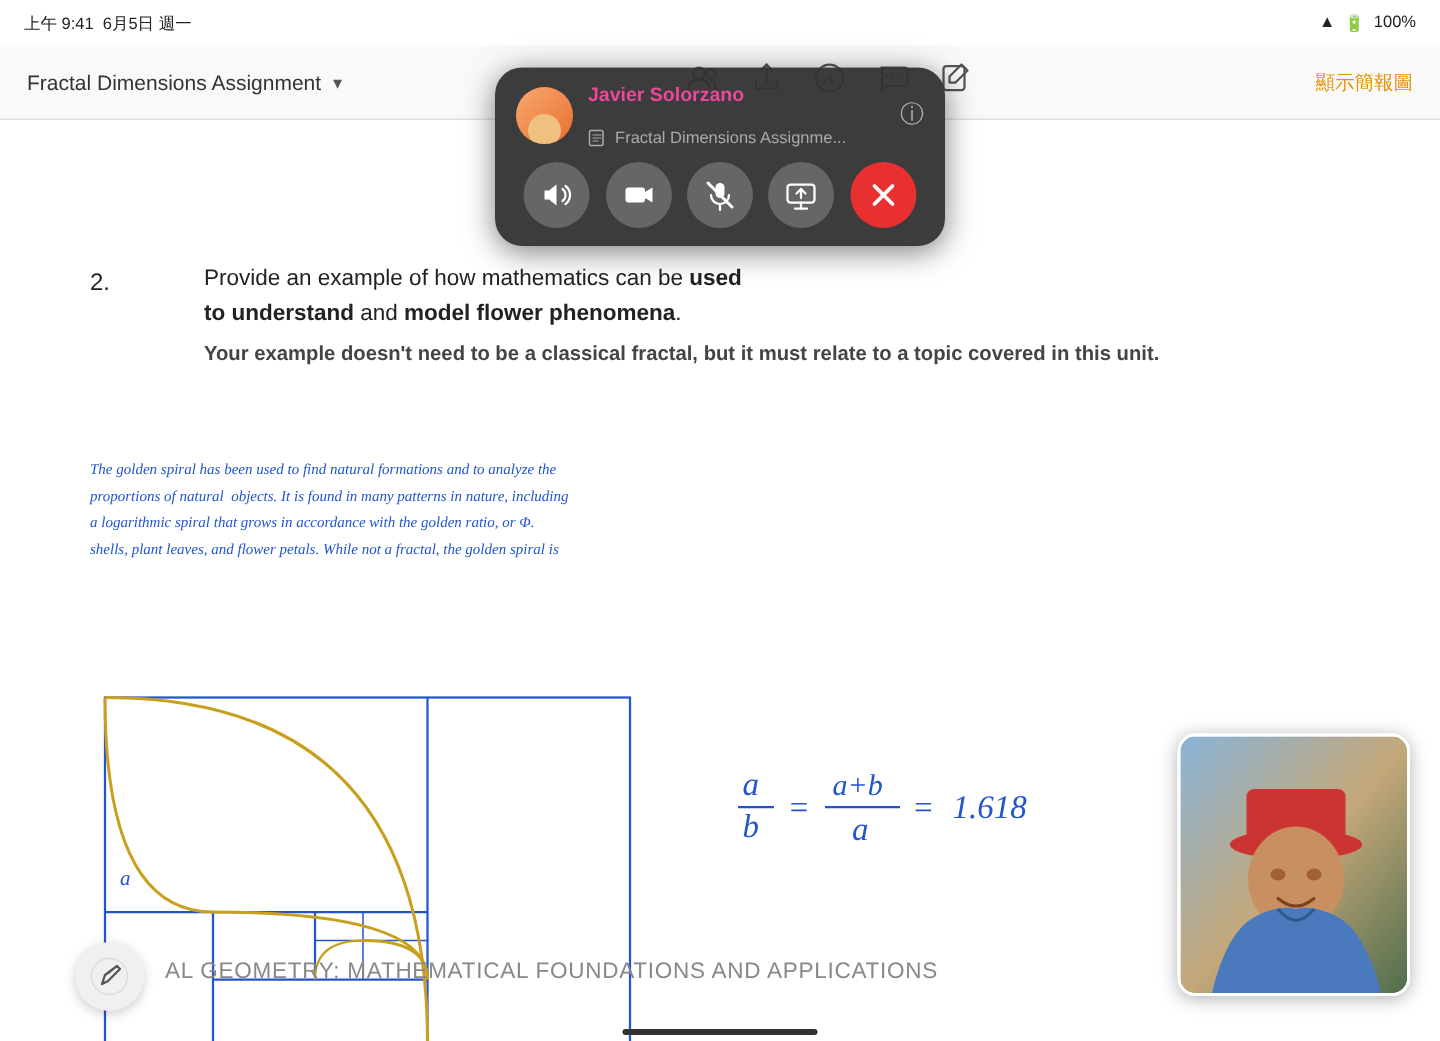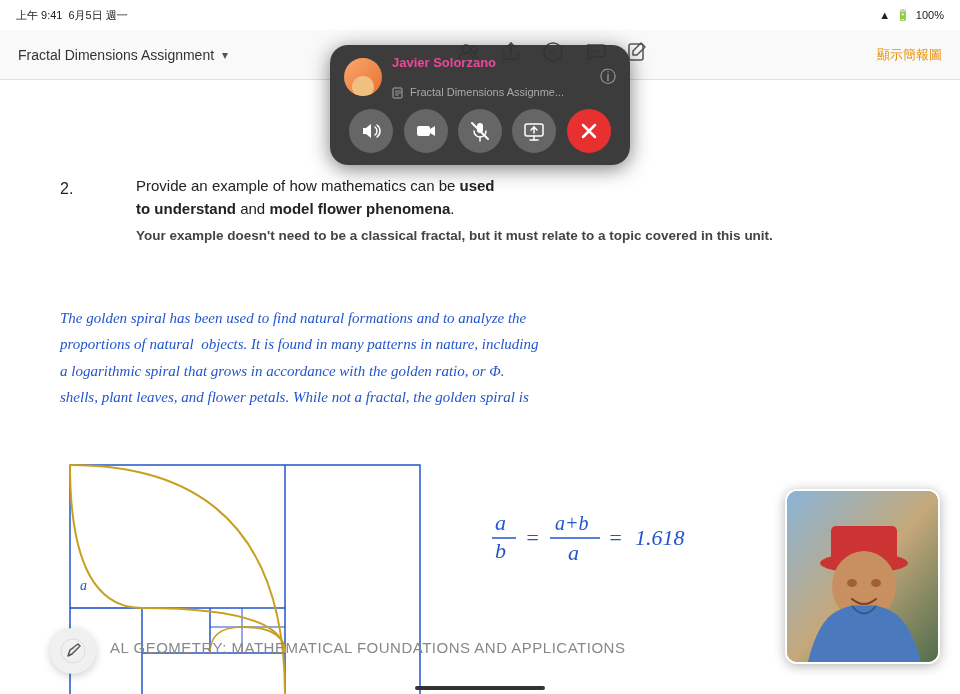--- a/index.html
+++ b/index.html
@@ -84,21 +84,21 @@
       line-height: 1.5;
       font-weight: bold;
     }
 
     
     .handwritten-answer {
       position: absolute;
       top: 225px;
       left: 60px;
       right: 60px;
-      font-size: 15px;
+      font-size: 10px;
       line-height: 1.75;
       color: #2255cc;
       font-style: italic;
       font-family: 'Georgia', serif;
     }
 
     
     #spiral-diagram {
       position: absolute;
       top: 375px;

